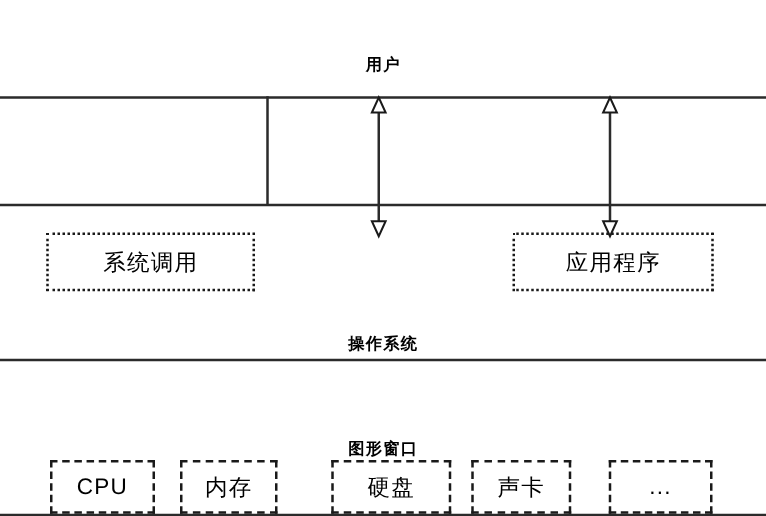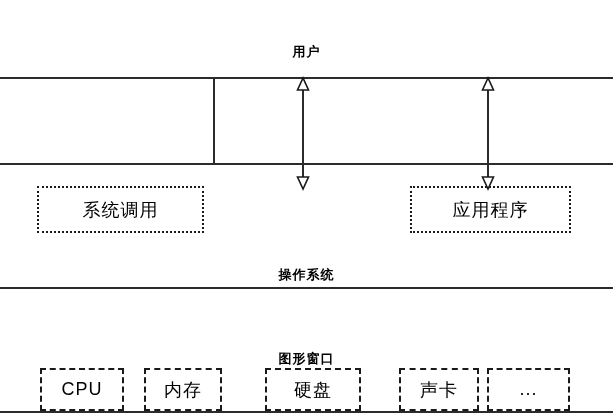--- a/index.html
+++ b/index.html
@@ -108,21 +108,21 @@
     align-items: center;
     justify-content: center;
     font-size: 18px;
     letter-spacing: 1px;
     white-space: nowrap;
     background: transparent;
   }
   #hw-box-0 { left: 40px;  width: 84px; }
   #hw-box-1 { left: 144px; width: 78px; }
   #hw-box-2 { left: 265px; width: 96px; }
-  #hw-box-3 { left: 377px; width: 80px; margin-left: 22px; }
+  #hw-box-3 { left: 377px; width: 80px; }
   #hw-box-4 { left: 487px; width: 83px; }
 
   
   .arrow-svg {
     position: absolute;
     top: 77px;
     width: 24px;
     height: 113px;
     overflow: visible;
   }

